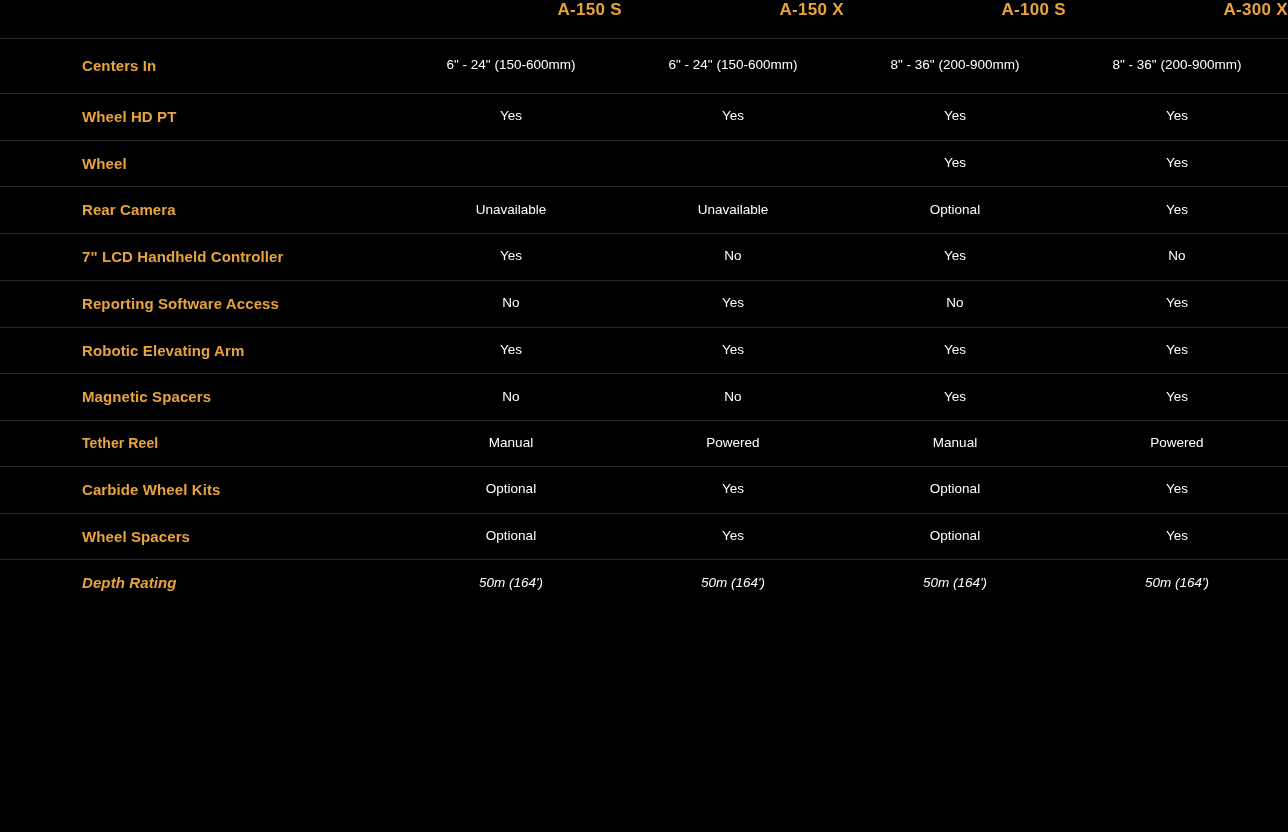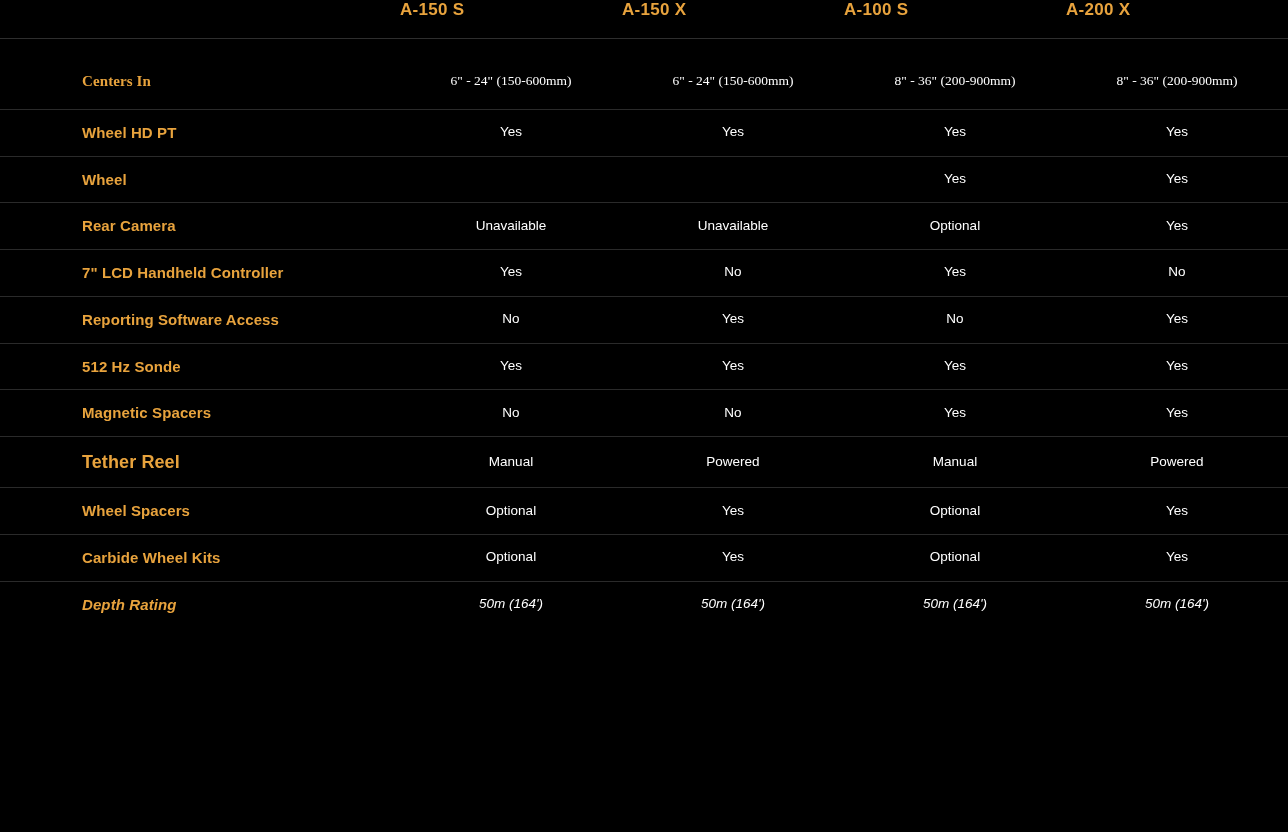--- a/index.html
+++ b/index.html
@@ -21,21 +21,21 @@
   }
   .comparison-table col.feature-col { width: 400px; }
   .comparison-table col.model-col { width: 222px; }
 
   thead th {
     font-size: 17px;
     font-weight: bold;
     color: #e8a33d;
     letter-spacing: 0.3px;
     padding: 0 0 18px 0;
-    text-align: left;
+    text-align: right;
     vertical-align: middle;
     border-bottom: 1px solid #2e2e2e;
     background: #000;
   }
   thead th.feature-head {
     border-bottom: 1px solid #2e2e2e;
   }
 
   tbody td {
     border-bottom: 1px solid #2a2a2a;
@@ -58,46 +58,45 @@
   td.value-cell {
     color: #ffffff;
     font-size: 13.5px;
     font-weight: normal;
     text-align: center;
     padding: 12px 14px;
     line-height: 1.55;
   }
   tr.tall-row td.feature-cell,
   tr.tall-row td.value-cell {
-    padding-top: 32px;
+    padding-top: 16px;
     padding-bottom: 16px;
-    font-family: Liberation Serif, serif;
   }
   td.feature-cell.big {
-    font-size: 18px;
+    font-size: 14px;
   }
 </style>
 </head>
 <body>
 
 <table class="comparison-table">
   <colgroup>
     <col class="feature-col">
     <col class="model-col">
     <col class="model-col">
     <col class="model-col">
     <col class="model-col">
   </colgroup>
   <thead>
     <tr>
       <th class="feature-head"></th>
       <th>A-150 S</th>
       <th>A-150 X</th>
       <th>A-100 S</th>
-      <th>A-200 X</th>
+      <th>A-300 X</th>
     </tr>
   </thead>
   <tbody>
 
     <tr class="tall-row">
       <td class="feature-cell">Centers In</td>
       <td class="value-cell">6" - 24" (150-600mm)</td>
       <td class="value-cell">6" - 24" (150-600mm)</td>
       <td class="value-cell">8" - 36" (200-900mm)</td>
       <td class="value-cell">8" - 36" (200-900mm)</td>
@@ -137,57 +136,57 @@
 
 
     <tr>
       <td class="feature-cell">Reporting Software Access</td>
       <td class="value-cell">No</td>
       <td class="value-cell">Yes</td>
       <td class="value-cell">No</td>
       <td class="value-cell">Yes</td>
     </tr>
 
-
-    <tr>
-      <td class="feature-cell">512 Hz Sonde</td>
-      <td class="value-cell">Yes</td>
-      <td class="value-cell">Yes</td>
-      <td class="value-cell">Yes</td>
-      <td class="value-cell">Yes</td>
-    </tr>
+    <tr>
+      <td class="feature-cell">Robotic Elevating Arm</td>
+      <td class="value-cell">Yes</td>
+      <td class="value-cell">Yes</td>
+      <td class="value-cell">Yes</td>
+      <td class="value-cell">Yes</td>
+    </tr>
+
 
     <tr>
       <td class="feature-cell">Magnetic Spacers</td>
       <td class="value-cell">No</td>
       <td class="value-cell">No</td>
       <td class="value-cell">Yes</td>
       <td class="value-cell">Yes</td>
     </tr>
 
 
     <tr>
       <td class="feature-cell big">Tether Reel</td>
       <td class="value-cell">Manual</td>
       <td class="value-cell">Powered</td>
       <td class="value-cell">Manual</td>
       <td class="value-cell">Powered</td>
     </tr>
 
 
     <tr>
+      <td class="feature-cell">Carbide Wheel Kits</td>
+      <td class="value-cell">Optional</td>
+      <td class="value-cell">Yes</td>
+      <td class="value-cell">Optional</td>
+      <td class="value-cell">Yes</td>
+    </tr>
+
+    <tr>
       <td class="feature-cell">Wheel Spacers</td>
-      <td class="value-cell">Optional</td>
-      <td class="value-cell">Yes</td>
-      <td class="value-cell">Optional</td>
-      <td class="value-cell">Yes</td>
-    </tr>
-
-    <tr>
-      <td class="feature-cell">Carbide Wheel Kits</td>
       <td class="value-cell">Optional</td>
       <td class="value-cell">Yes</td>
       <td class="value-cell">Optional</td>
       <td class="value-cell">Yes</td>
     </tr>
 
     <tr>
       <td class="feature-cell">Depth Rating</td>
       <td class="value-cell">50m (164')</td>
       <td class="value-cell">50m (164')</td>

